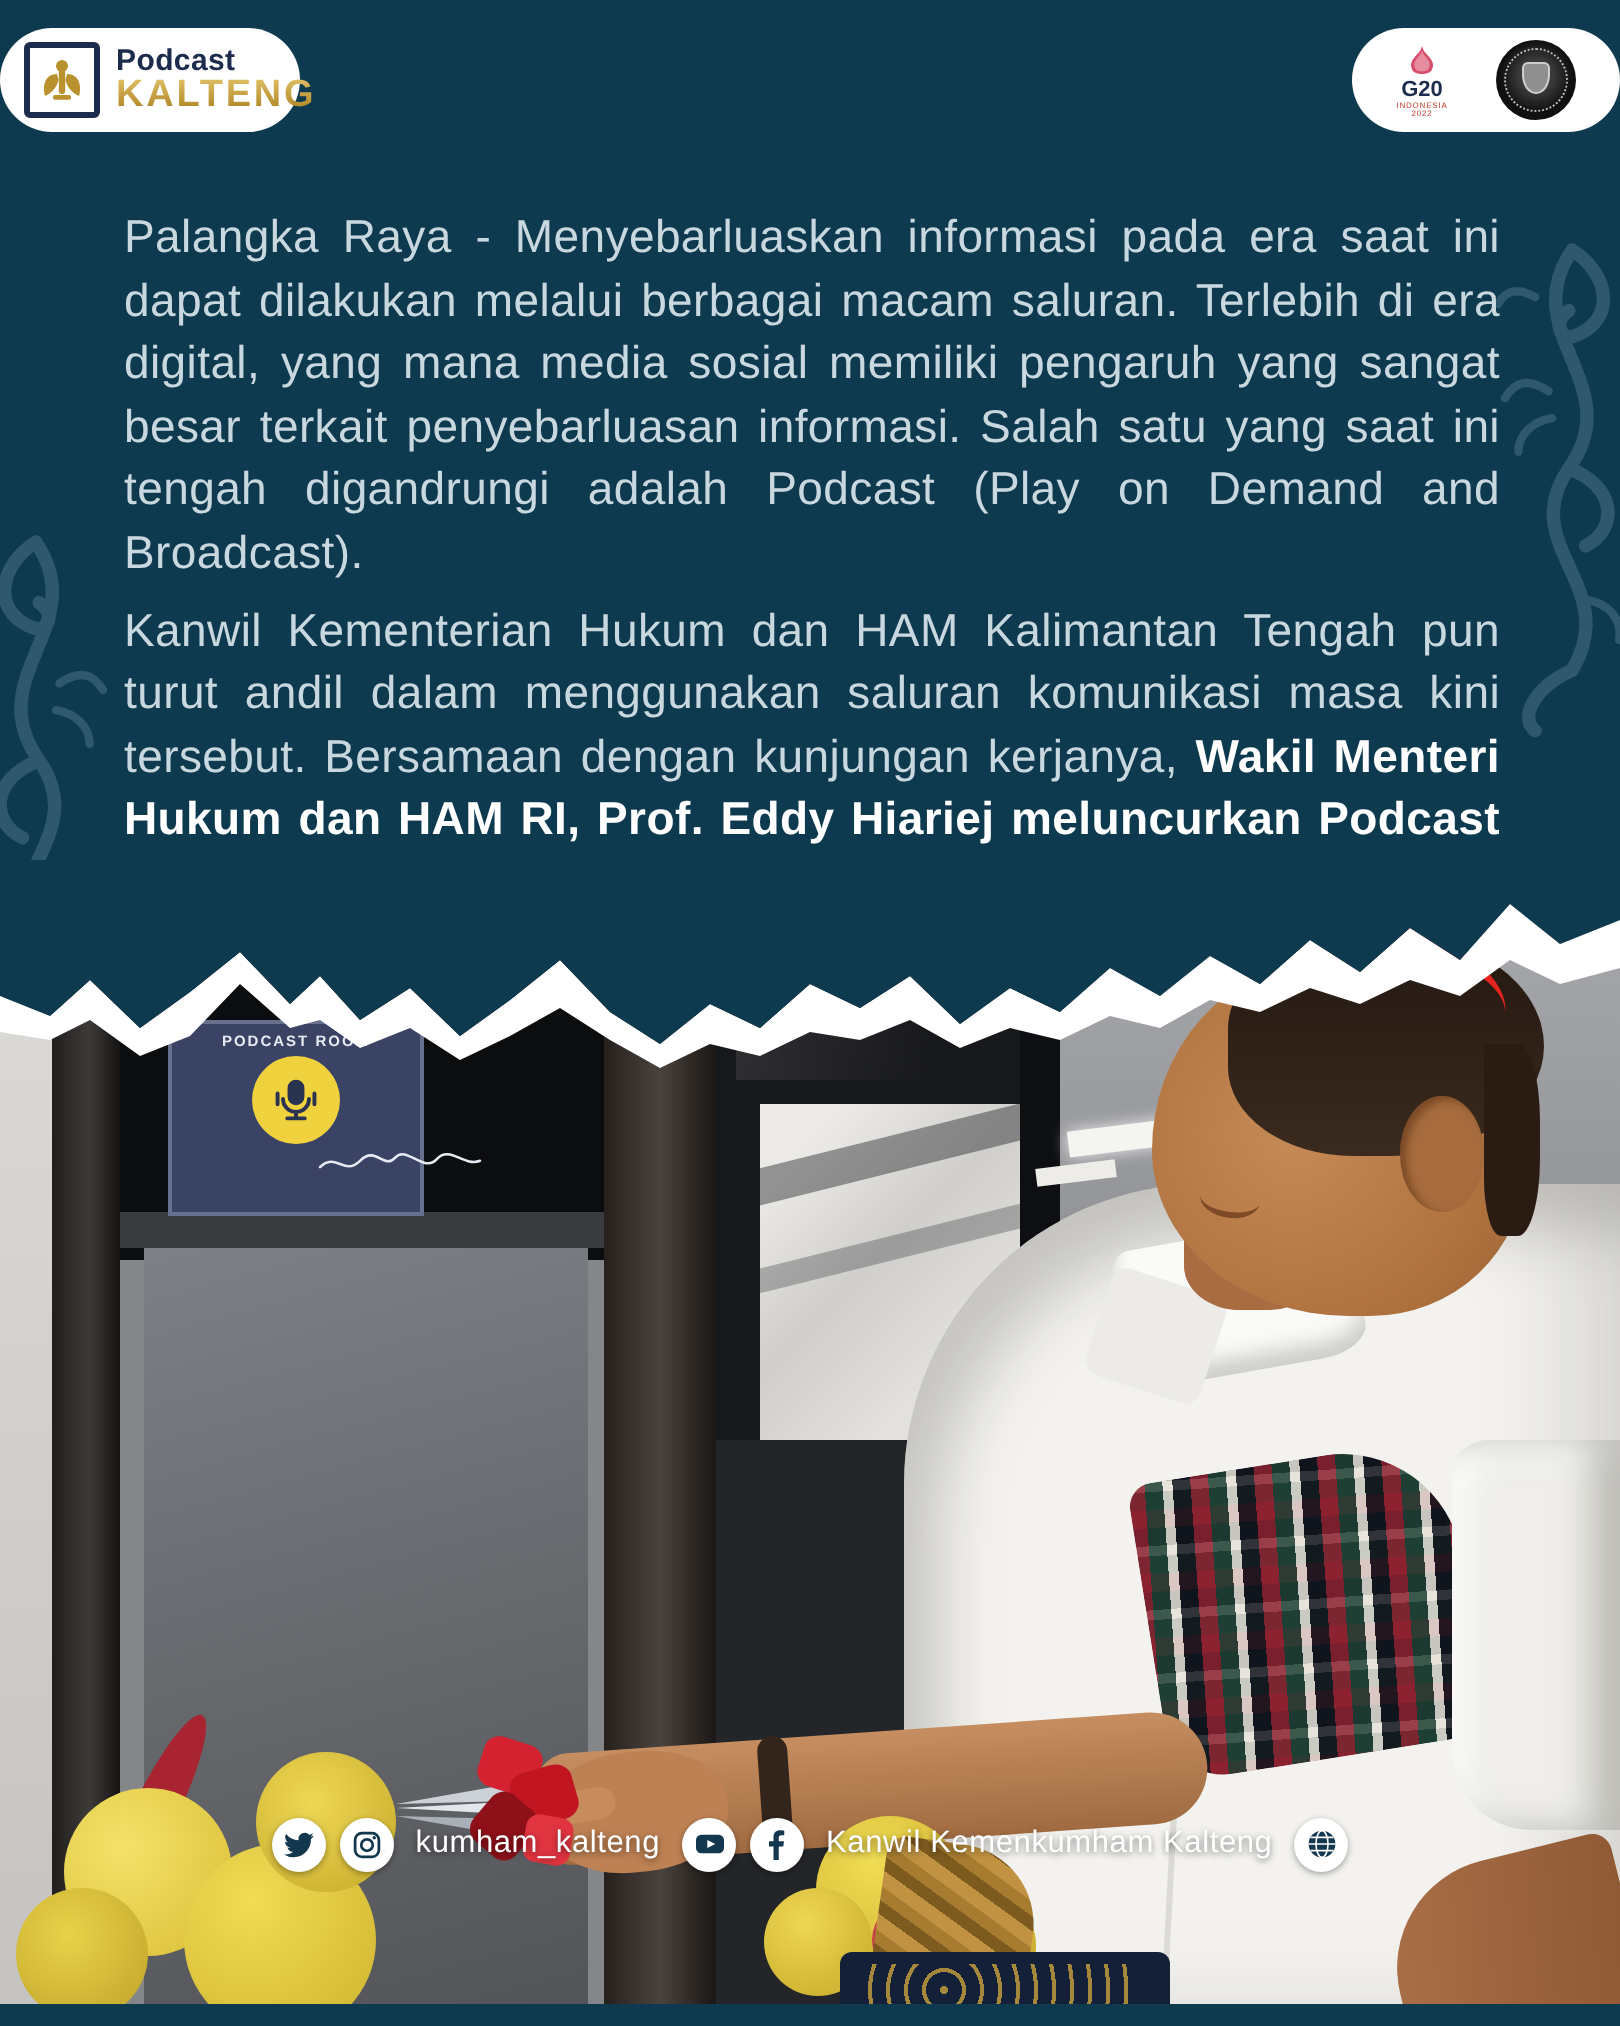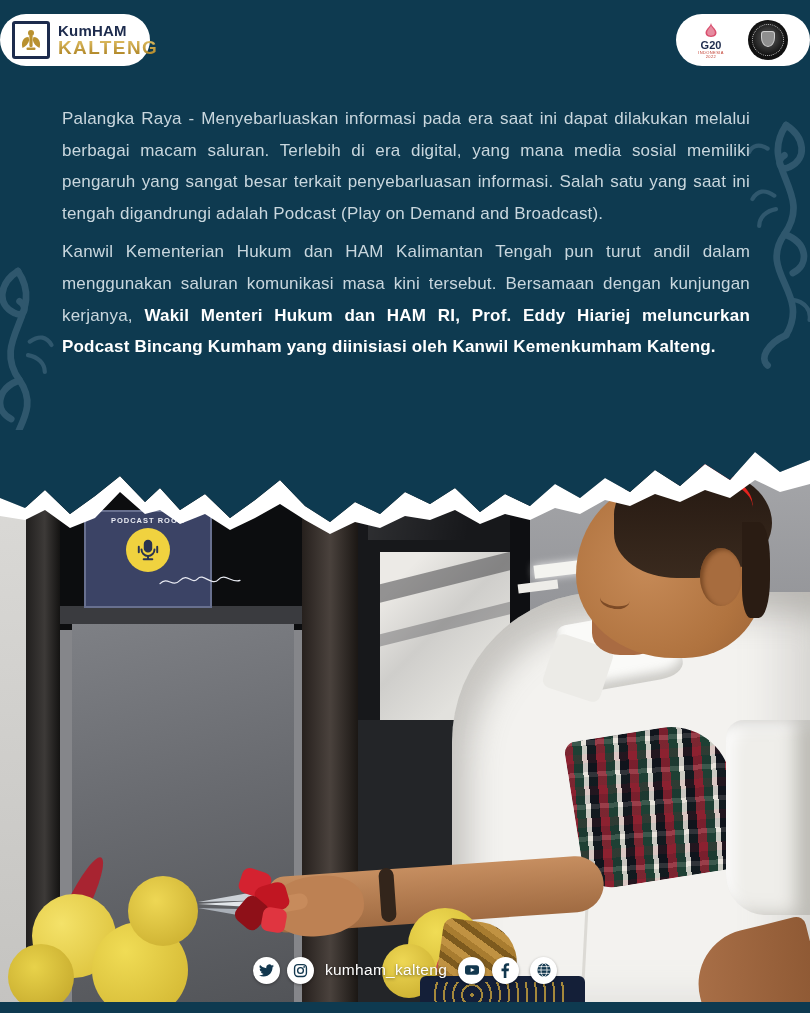--- a/index.html
+++ b/index.html
@@ -25,21 +25,21 @@
   .seal::before{content:"";position:absolute;inset:4px;border-radius:50%;border:1px dotted #bdbdbd;}
   .seal::after{content:"";position:absolute;left:13px;top:11px;width:14px;height:16px;background:#8f8f8f;
     border-radius:3px 3px 50% 50%/3px 3px 60% 60%;border:1px solid #cfcfcf;box-sizing:border-box;}
   
   .ornament{position:absolute;z-index:1;opacity:.55;}
   .orn-right{right:-8px;top:96px;}
   .orn-left{left:-14px;top:252px;transform:scaleX(-1);}
   
   .article{position:absolute;left:62px;right:60px;top:103px;z-index:2;}
   .article p{
-    margin:0 0 7px 0;color:#c9d7de;font-size:17px;line-height:31.6px;
+    margin:0 0 7px 0;color:#c9d7de;font-size:23px;line-height:31.6px;
     text-align:justify;letter-spacing:.2px;
   }
   .article .bold{color:#ffffff;font-weight:bold;}
   
   .photo{position:absolute;left:0;top:430px;width:810px;height:583px;z-index:3;background:#85868a;}
   .photo *{position:absolute;}
   .ph-wall-left{left:0;top:0;width:26px;height:100%;background:linear-gradient(180deg,#dddcd9,#c4c3c0);}
   .ph-frame-a{left:26px;top:0;width:34px;height:100%;background:linear-gradient(90deg,#211f1e,#3d3a38 55%,#141312);}
   .ph-door-top{left:60px;top:0;width:242px;height:200px;background:#0c0d0f;}
   .ph-sign{left:84px;top:80px;width:128px;height:98px;background:#3b4365;border:2px solid #68708f;box-sizing:border-box;
@@ -130,21 +130,21 @@
   .bm3{left:0;top:46px;width:54px;height:54px;background:radial-gradient(circle at 38% 32%,#eed754,#c6a92a);}
   .bm-red{left:54px;top:52px;width:40px;height:40px;background:radial-gradient(circle at 40% 35%,#e05560,#a82431);}
   .gold-tail{left:438px;top:492px;width:78px;height:91px;border-radius:10px 40px 0 20px;transform:rotate(8deg);
     background:repeating-linear-gradient(28deg,#c09242 0 7px,#7d5a1e 7px 13px,#a87c30 13px 19px);}
   .pataka{left:420px;top:546px;width:165px;height:37px;background:#141f38;border-radius:6px 6px 0 0;overflow:hidden;}
   .pataka::before{content:"";position:absolute;left:10px;top:6px;width:140px;height:26px;
     background:repeating-radial-gradient(circle at 30% 50%,#c9a23c 0 2px,transparent 2px 9px);opacity:.8;}
   
   .tear{position:absolute;left:0;top:0;width:810px;height:120px;z-index:4;pointer-events:none;}
   
-  .footer{position:absolute;left:0;right:0;top:948px;height:44px;z-index:7;
+  .footer{position:absolute;left:0;right:0;top:900px;height:44px;z-index:7;
     display:flex;align-items:center;justify-content:center;gap:11px;}
   .soc{width:27px;height:27px;border-radius:50%;background:#ffffff;display:flex;align-items:center;justify-content:center;flex:0 0 auto;
     box-shadow:0 1px 3px rgba(0,0,0,.35);}
   .soc svg{display:block;}
   .foot-text{color:#ffffff;font-size:15.5px;letter-spacing:.3px;text-shadow:0 1px 3px rgba(0,0,0,.5);white-space:nowrap;}
   .gap-sm{margin-left:-4px;}
   
   .bottom-strip{position:absolute;left:0;right:0;bottom:0;height:11px;background:#0e3a50;z-index:8;}
 </style>
 </head>
@@ -182,21 +182,21 @@
         <g fill="#b9912f">
           <circle cx="12" cy="5" r="3"></circle>
           <rect x="10.4" y="7" width="3.2" height="12" rx="1.2"></rect>
           <path d="M9.5 9 C3.5 9, 2 15, 3.5 20 C7 18.5, 9.5 15.5, 10.3 12 Z"></path>
           <path d="M14.5 9 C20.5 9, 22 15, 20.5 20 C17 18.5, 14.5 15.5, 13.7 12 Z"></path>
           <rect x="7.5" y="19.5" width="9" height="2.4" rx="1"></rect>
         </g>
       </svg>
     </div>
     <div class="brand-text">
-      <span class="brand-line1">KumHAM</span>
+      <span class="brand-line1">Podcast</span>
       <span class="brand-line2">KALTENG</span>
     </div>
   </div>
 
   <div class="pill pill-right">
     <div class="g20">
       <svg width="18" height="17" viewBox="0 0 24 22">
         <path d="M12 1 C13 5, 15 6, 17 8.5 C19.5 11.5, 20 14, 18.5 17 C16.5 20.5, 7.5 20.5, 5.5 17 C4 14, 4.5 11.5, 7 8.5 C9 6, 11 5, 12 1 Z" fill="#d94f6e"></path>
         <path d="M12 4 C12.6 6.5, 14 7.5, 15.5 9.5 C17.3 11.8, 17.6 13.8, 16.5 16 C15 18.6, 9 18.6, 7.5 16 C6.4 13.8, 6.7 11.8, 8.5 9.5 C10 7.5, 11.4 6.5, 12 4 Z" fill="#ffffff" opacity=".35"></path>
       </svg>
@@ -333,20 +333,21 @@
       <svg width="16" height="16" viewBox="0 0 24 24">
           <rect x="1.5" y="5" width="21" height="14" rx="4" fill="#12374e"></rect>
           <polygon points="10,9 16,12 10,15" fill="#ffffff"></polygon>
         </svg>
     </span>
     <span class="soc gap-sm">
       <svg width="15" height="15" viewBox="0 0 24 24">
           <path fill="#12374e" d="M13.4 24V13.1h3.6l.6-4.2h-4.2V6.3c0-1.2.4-2.1 2.2-2.1h2.2V.5C17.4.4 16 .2 14.5.2c-3.2 0-5.3 1.9-5.3 5.5v3.2H5.6v4.2h3.6V24h4.2z"></path>
         </svg>
     </span>
+    <span class="foot-text">Kanwil Kemenkumham Kalteng</span>
     <span class="soc">
       <svg width="16" height="16" viewBox="0 0 24 24">
           <circle cx="12" cy="12" r="10" fill="#12374e"></circle>
           <g stroke="#ffffff" stroke-width="1.2" fill="none">
             <ellipse cx="12" cy="12" rx="4.5" ry="10"></ellipse>
             <path d="M2 12h20 M3.5 7h17 M3.5 17h17"></path>
           </g>
         </svg>
     </span>
   </div>

